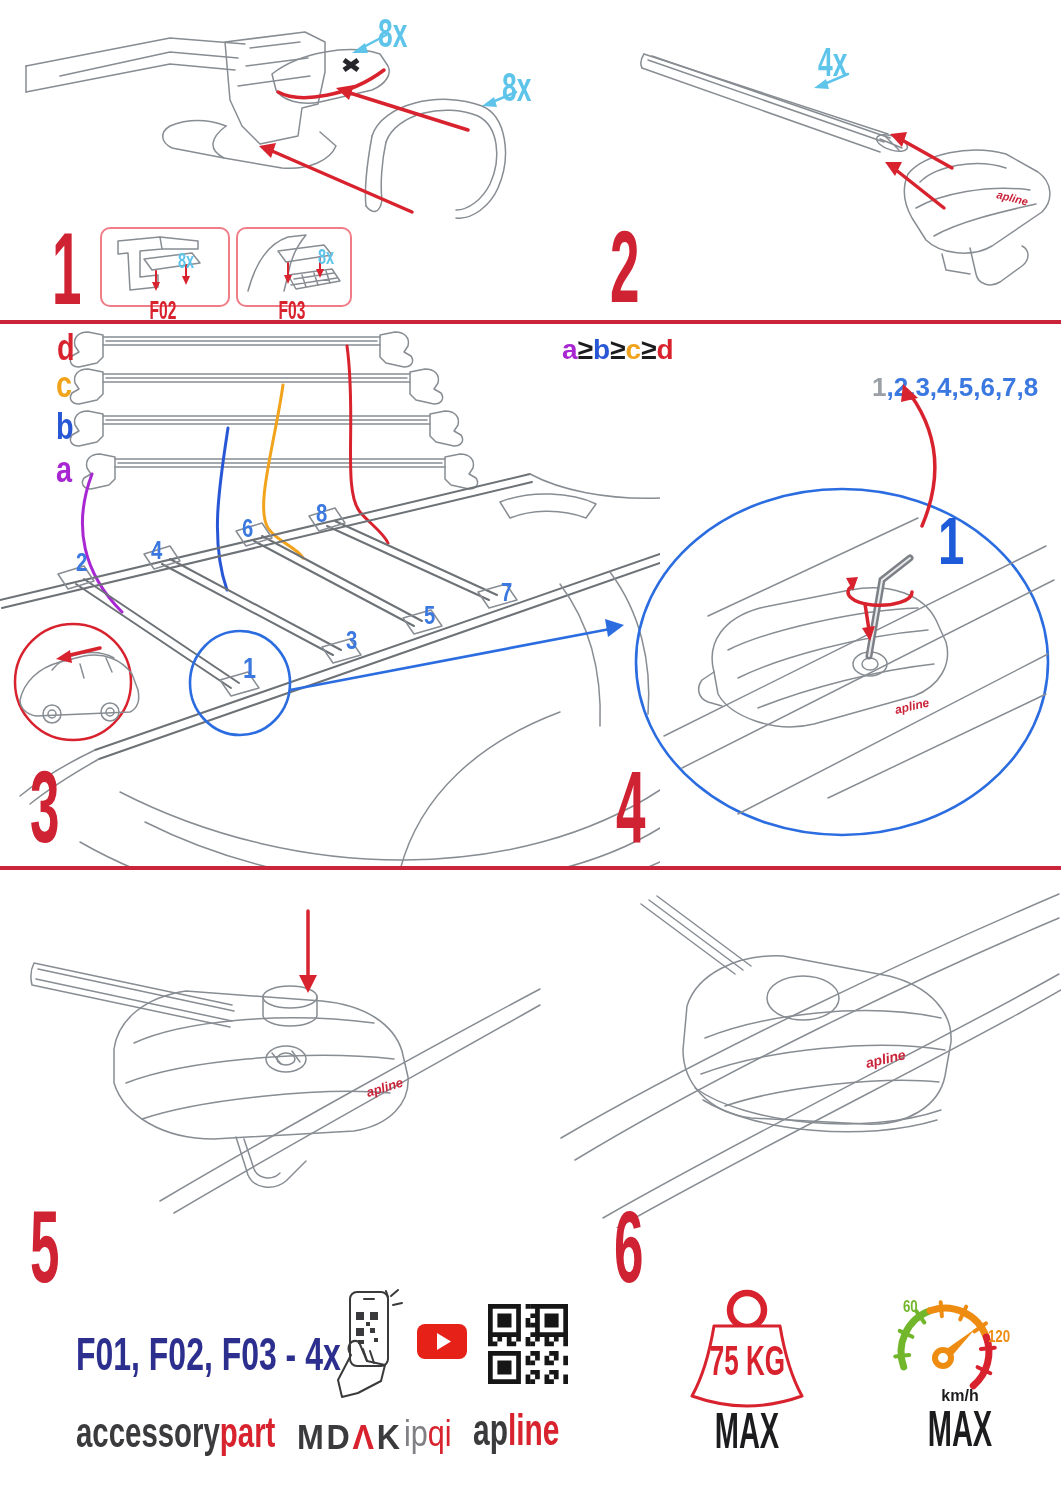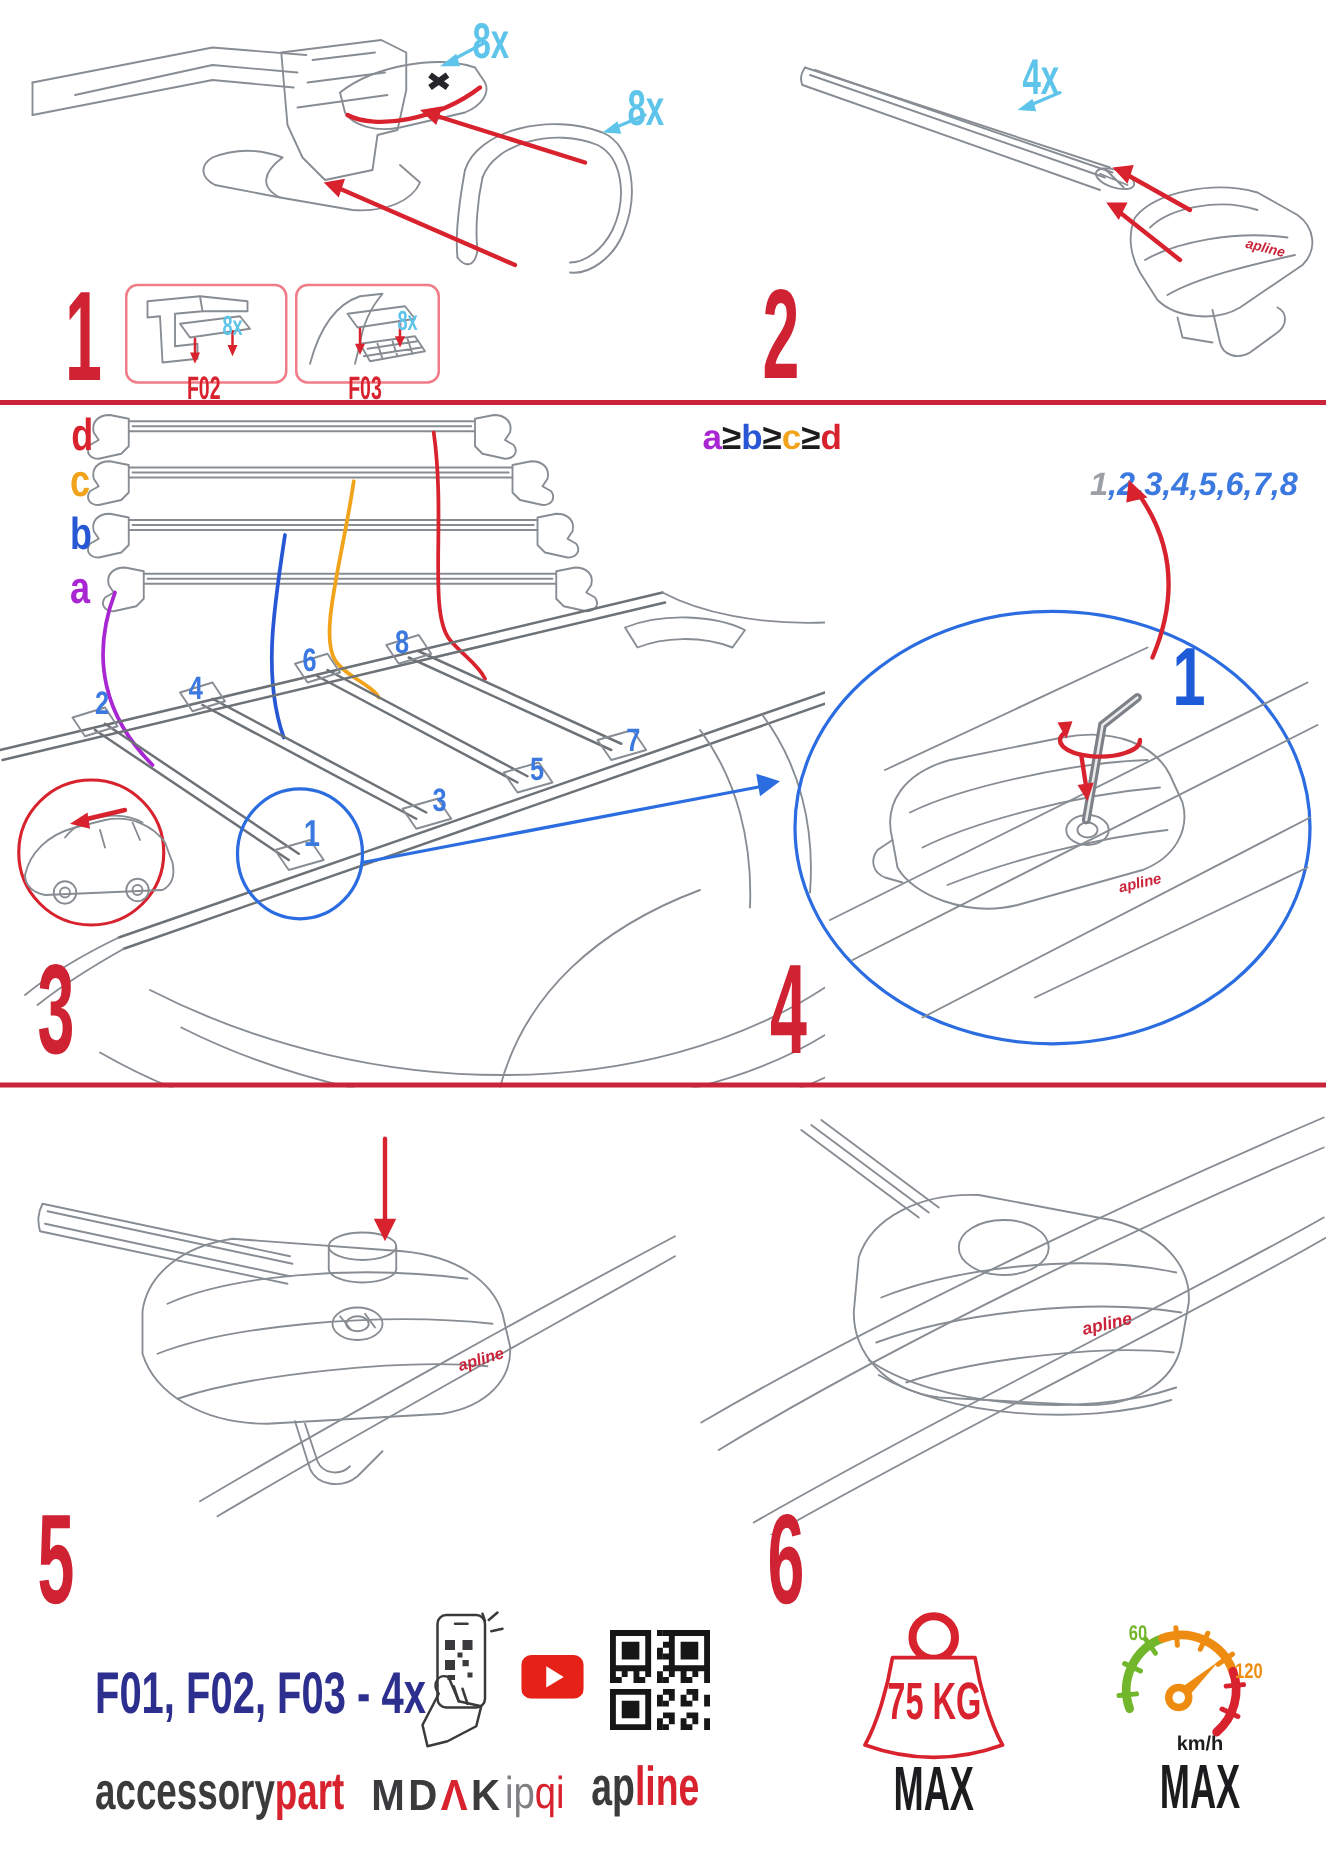--- a/index.html
+++ b/index.html
@@ -13,21 +13,21 @@
        transform:scaleX(.66);transform-origin:left top;}
   .qty.small{font-size:22px;}
   .fbox{position:absolute;border:2px solid #ef7c86;border-radius:10px;background:#fff;}
   .fcode{position:absolute;color:#d8232f;font-weight:bold;font-size:26px;line-height:1;
          text-align:center;transform:scaleX(.6);transform-origin:center top;}
   .barlbl{position:absolute;font-weight:bold;font-size:36px;line-height:1;
           transform:scaleX(.8);transform-origin:left top;}
   .poslbl{position:absolute;font-weight:bold;font-size:26px;line-height:1;color:#3b78e0;
           transform:scaleX(.78);transform-origin:left top;}
   .formula{position:absolute;font-weight:bold;font-size:28px;line-height:1;display:flex;}
-  .seq{position:absolute;font-weight:bold;font-size:26px;line-height:1;color:#3b78e0;font-style:italic;}
+  .seq{position:absolute;font-weight:bold;font-size:26px;line-height:1;color:#3b78e0;}
   .callout1{position:absolute;font-weight:bold;font-size:66px;line-height:1;color:#1d5bd8;
             transform:scaleX(.72);transform-origin:left top;}
   .kit{position:absolute;font-weight:bold;font-size:47px;line-height:1;color:#2d2f8f;
        transform:scaleX(.68);transform-origin:left top;}
   .brand{position:absolute;line-height:1;white-space:nowrap;}
   .maxlbl{position:absolute;font-weight:bold;font-size:50px;line-height:1;color:#1c1c1e;
           text-align:center;transform:scaleX(.58);transform-origin:center top;}
   .weightval{position:absolute;font-weight:bold;font-size:42px;line-height:1;color:#d8232f;
              text-align:center;transform:scaleX(.62);transform-origin:center top;}
   .speedlbl{position:absolute;font-weight:bold;font-size:17px;line-height:1;

